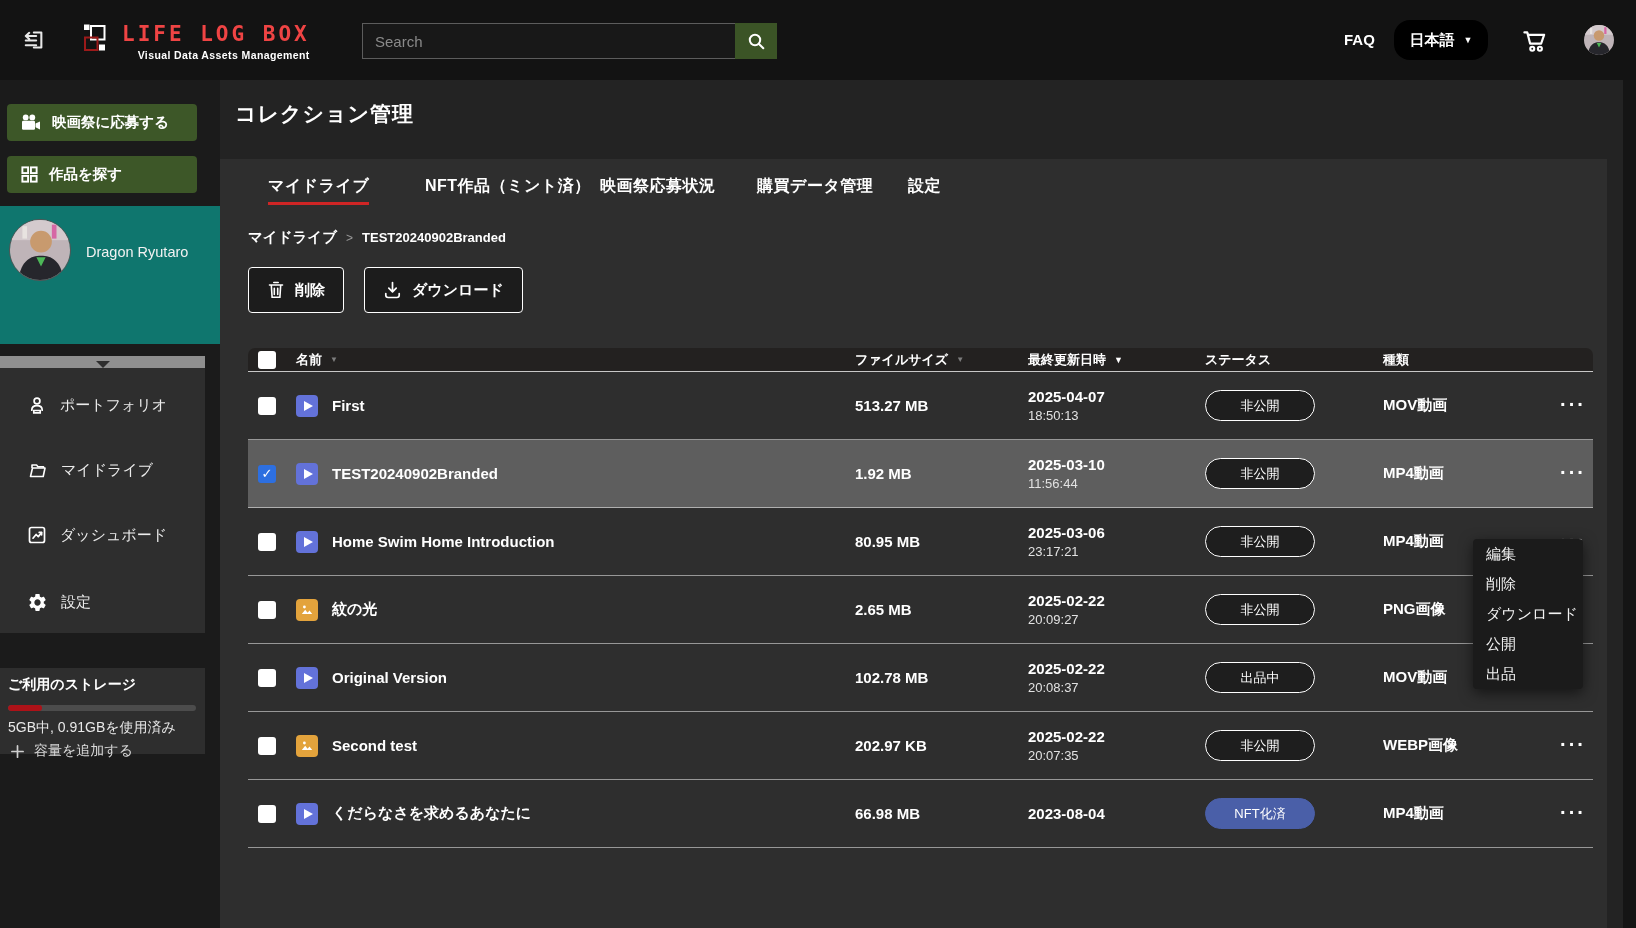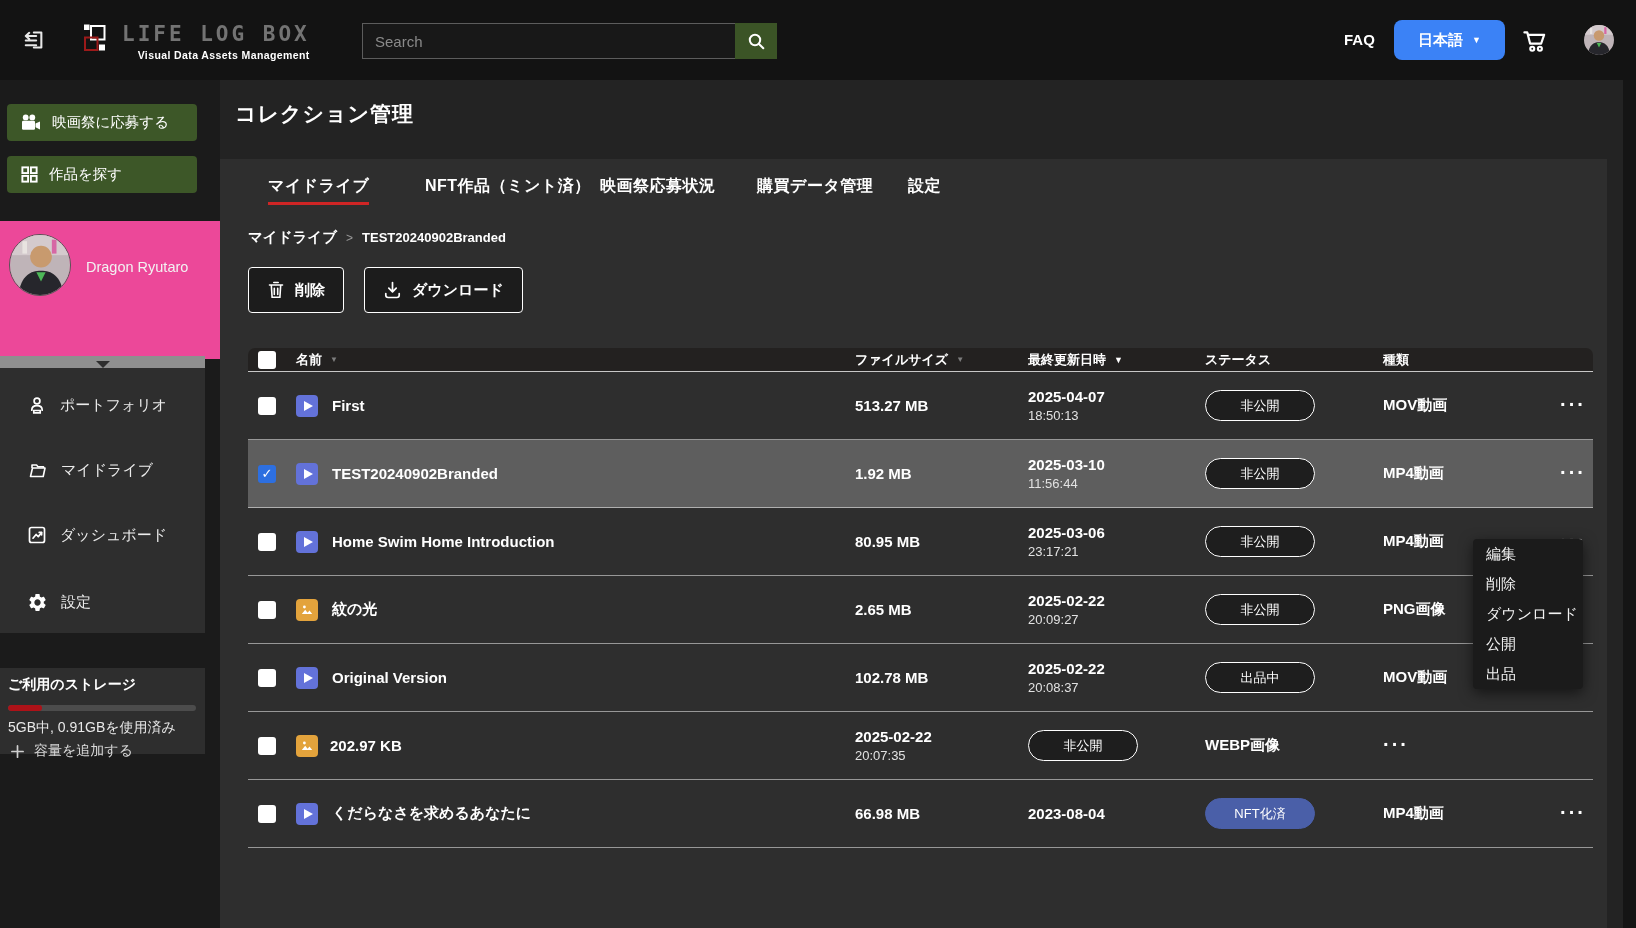--- a/index.html
+++ b/index.html
@@ -10,42 +10,42 @@
     font-family:"Liberation Sans","DejaVu Sans",sans-serif;
     color:#fff;
     -webkit-font-smoothing:antialiased;
   }
   svg { display:block; }
 
   
   .topbar { position:absolute; left:0; top:0; width:1636px; height:80px; background:#131313; z-index:8; }
   .toggle-btn { position:absolute; left:20px; top:26px; width:30px; height:28px; cursor:pointer; }
   .logo-wrap { position:absolute; left:82px; top:24px; display:flex; gap:10px; align-items:flex-start; }
-  .logo-title { font-family:"DejaVu Sans Mono","Liberation Mono",monospace; font-size:21px; font-weight:bold; letter-spacing:3px; line-height:21px; color:#737373; white-space:nowrap; }
+  .logo-title { font-family:"DejaVu Sans Mono","Liberation Mono",monospace; font-size:21px; font-weight:bold; letter-spacing:3px; line-height:21px; color:#ef4444; white-space:nowrap; }
   .logo-sub { font-size:10.5px; font-weight:bold; letter-spacing:.4px; margin-top:4px; color:#fff;text-align:right; }
   .search-wrap { position:absolute; left:322px; top:23px; width:455px; height:36px; display:flex;padding-left:40px; }
   .search-input { flex:1; height:36px; background:#181818; border:1px solid #5c5c5c; border-right:none; color:#ddd; font-size:15px; padding:0 12px; outline:none; font-family:inherit; }
   .search-input::placeholder { color:#8a8a8a; }
   .search-btn { width:42px; height:36px; background:#3b5426; border:none; display:flex; align-items:center; justify-content:center; cursor:pointer; }
   .faq { position:absolute; left:1344px; top:31px; font-size:15px; font-weight:600; color:#fff; cursor:pointer; }
-  .lang-btn { position:absolute; left:1394px; top:20px; width:111px; height:40px; background:#3b82f6; border-radius:8px; display:flex; align-items:center; justify-content:center; gap:9px; cursor:pointer; }
+  .lang-btn { position:absolute; left:1394px; top:20px; width:94px; height:40px; background:#000000; border-radius:16px; display:flex; align-items:center; justify-content:center; gap:9px; cursor:pointer; }
   .lang-label { font-size:15px; font-weight:700; }
   .lang-caret { font-size:9px; color:#fff; }
   .cart-btn { position:absolute; left:1521px; top:28px; cursor:pointer; }
   .avatar-sm { position:absolute; left:1584px; top:25px; width:30px; height:30px; border-radius:50%; overflow:hidden; cursor:pointer; }
 
   
   .main-bg { position:absolute; left:220px; top:80px; width:1403px; height:848px; background:#232323; }
   .right-strip { position:absolute; left:1623px; top:80px; width:13px; height:848px; background:#151515; }
 
   
   .cta-btn { position:absolute; left:7px; width:190px; height:37px; background:#3d5728; border-radius:4px; display:flex; align-items:center; gap:10px; padding-left:13px; cursor:pointer; }
-  .cta-btn span.lbl { font-size:14.5px; font-weight:400; color:#fff; }
+  .cta-btn span.lbl { font-size:14.5px; font-weight:700; color:#fff; }
   .cta-1 { top:104px; } .cta-2 { top:156px; }
-  .user-panel { position:absolute; left:0; top:221px; width:240px; height:138px; background:#ec4899; }
+  .user-panel { position:absolute; left:0; top:206px; width:240px; height:138px; background:#0f766e; }
   .avatar-lg { position:absolute; left:9px; top:13px; width:62px; height:62px; border-radius:50%; overflow:hidden; border:1px solid #555; }
   .user-name { position:absolute; left:86px; top:38px; font-size:14.5px; color:#f2f2f2; }
   .switch-btn { position:absolute; left:8px; top:91px; width:188px; height:38px; border:1px solid #fff; background:transparent; border-radius:2px; color:#fff; font-size:14.5px; font-weight:600; cursor:pointer; display:flex; align-items:center; justify-content:center; font-family:inherit; }
   .handle-bar { position:absolute; left:0; top:356px; width:205px; height:12px; background:#8f8f8f; cursor:pointer; display:flex; align-items:center; justify-content:center; }
   .handle-tri { width:0; height:0; border-left:7px solid transparent; border-right:7px solid transparent; border-top:7px solid #2e2e2e; margin-top:4px; }
   .nav-panel { position:absolute; left:0; top:368px; width:205px; height:265px; background:#2e2e2e; }
   .nav-item { position:absolute; left:12px; width:205px; height:40px; display:flex; align-items:center; gap:13px; padding-left:15px; cursor:pointer; }
   .nav-item .lbl { font-size:15px; color:#ececec; }
   .storage-panel { position:absolute; left:0; top:668px; width:205px; height:86px; background:#2e2e2e; }
   .storage-title { position:absolute; left:8px; top:8px; font-size:14px; font-weight:700; color:#fff; }
@@ -438,20 +438,21 @@
             <span class="checkbox "></span>
           </div>
           <div>
             <span class="ficon image">
               <svg width="14" height="14" viewBox="0 0 14 14">
                 <circle cx="4.4" cy="4" r="1.4" fill="#fff"></circle>
                 <path d="M1.8 11l3.4-4.3 2.4 3 1.9-2.3 2.7 3.6z" fill="#fff"></path>
               </svg>
             </span>
           </div>
+          <div class="c-name">Second test</div>
           <div class="c-size">202.97 KB</div>
           <div class="c-date">
             <div class="d">2025-02-22</div>
             <div class="t">20:07:35</div>
           </div>
           <div>
             <span class="pill outline">非公開</span>
           </div>
           <div class="c-type">WEBP画像</div>
           <div><span class="more-btn">···</span></div>

